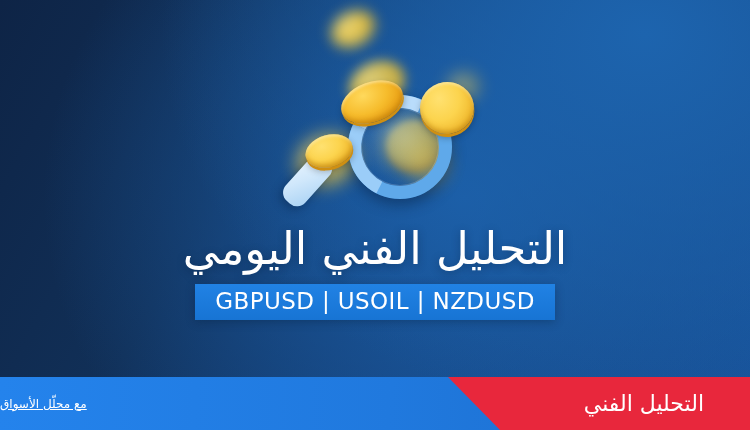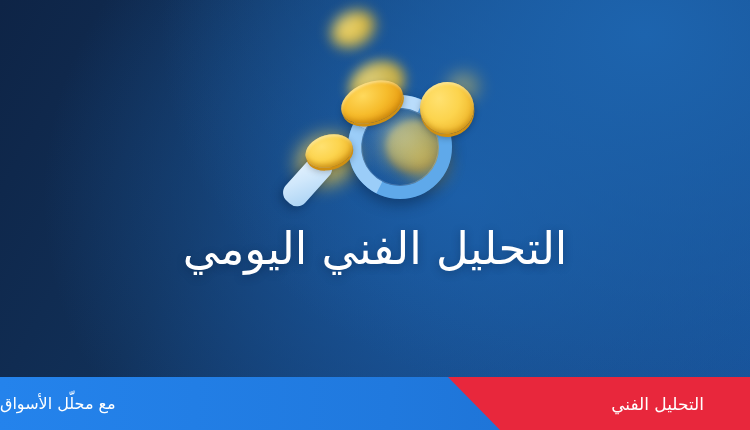--- a/index.html
+++ b/index.html
@@ -176,30 +176,30 @@
     display: flex;
     align-items: center;
     justify-content: flex-end;
     gap: 9px;
     padding-right: 16px;
     box-sizing: border-box;
     direction: rtl;
     color: #ffffff;
   }
   #analyst-name { font-size: 17px; font-weight: 700; }
-  #with-label   { font-size: 16px; font-weight: 400; }
+  #with-label   { font-size: 12px; font-weight: 400; text-decoration: underline; }
   #footer-right-text {
     position: absolute;
     right: 46px; top: 0;
     height: 53px;
     display: flex;
     align-items: center;
     direction: rtl;
     color: #ffffff;
-    font-size: 17px;
+    font-size: 22px;
     font-weight: 400;
   }
 </style>
 </head>
 <body>
 
 <div id="banner">
 
   <div class="blur-coin bc1"></div>
   <div class="blur-coin bc2"></div>
@@ -228,20 +228,21 @@
     <div class="face"></div>
     <div class="rim"></div>
   </div>
   <div class="coin" id="coin-left">
     <div class="face"></div>
     <div class="rim"></div>
   </div>
 
   <div id="headline">
     <div id="title">التحليل الفني اليومي</div>
+    <div id="badge">GBPUSD | USOIL | NZDUSD</div>
   </div>
 
   <div id="footer">
     <div id="footer-blue"></div>
     <div id="footer-red"></div>
 
     <div id="footer-left-text">
       <span id="with-label">مع محلّل الأسواق</span>
     </div>
 

